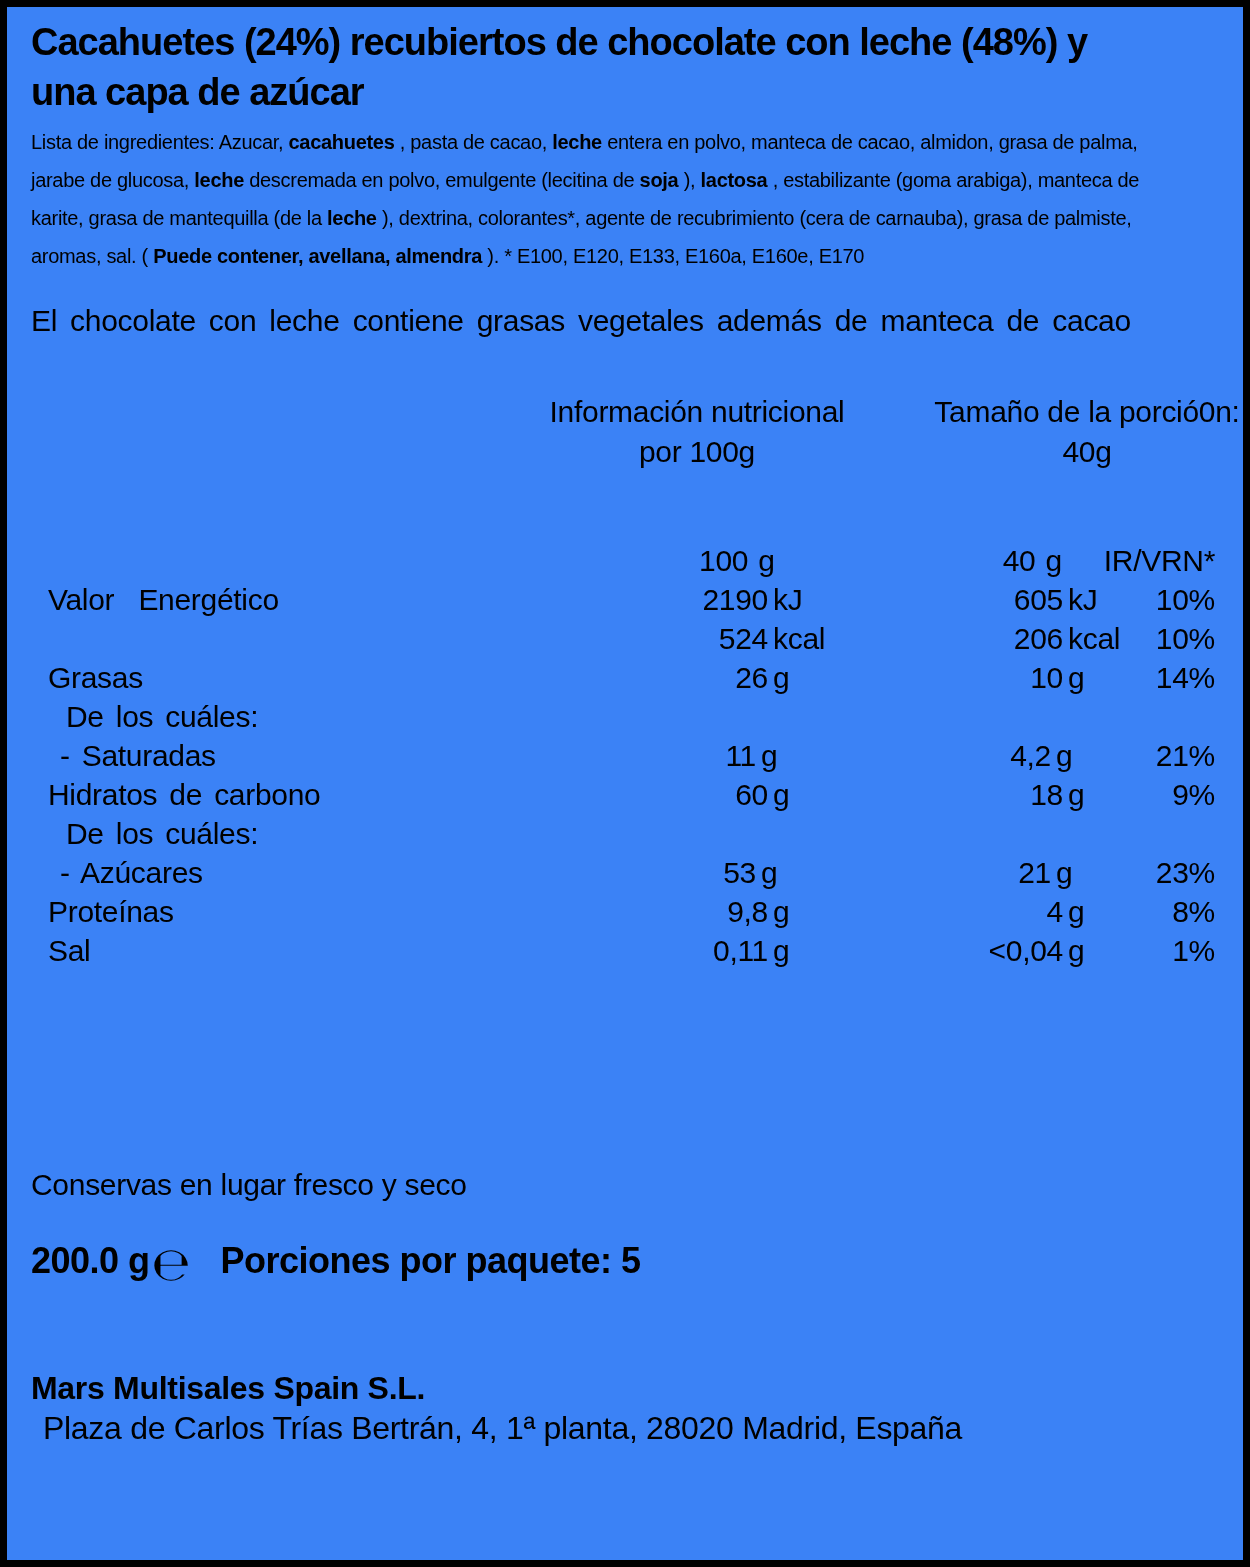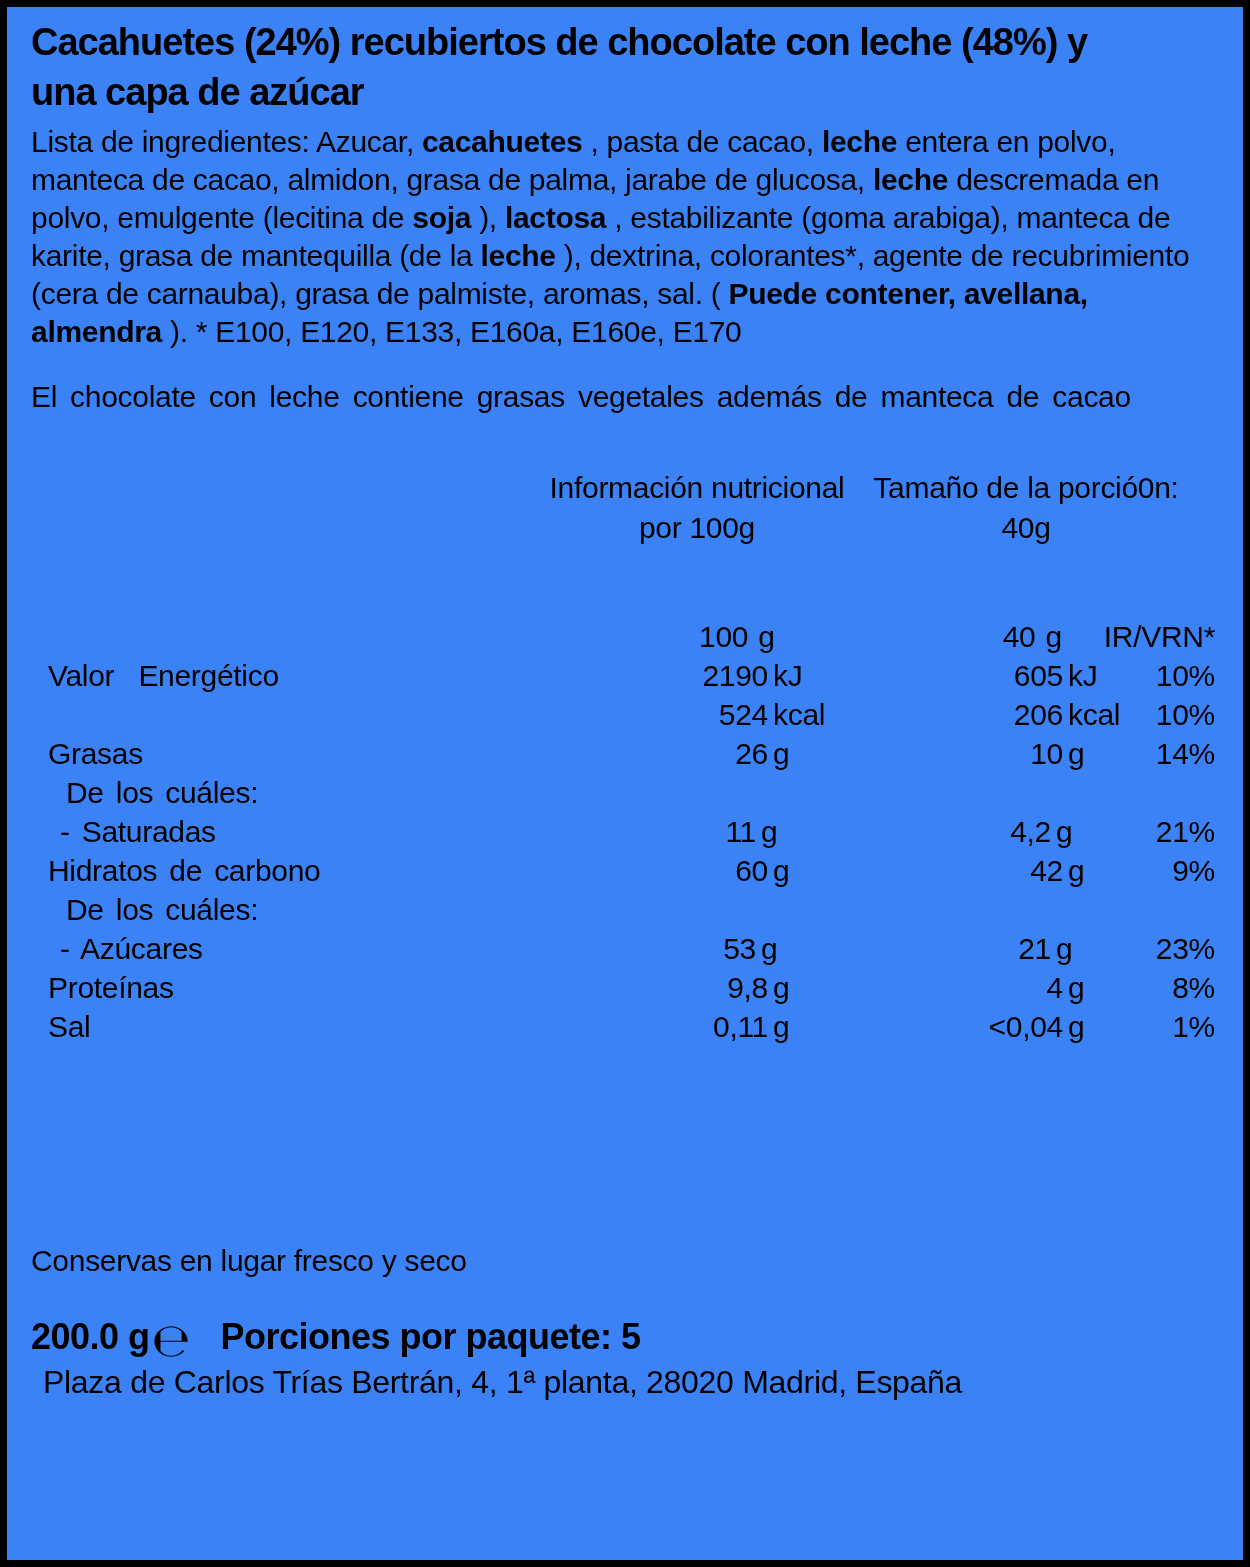--- a/index.html
+++ b/index.html
@@ -15,35 +15,35 @@
     letter-spacing:-0.3px;
   }
   .title {
     margin:10px 0 0 24px;
     font-size:38px; font-weight:bold; line-height:50px;
     letter-spacing:-1px; white-space:nowrap;
   }
   .ingredients {
     margin:6px 24px 0 24px;
     max-width:1160px;
-    font-size:30px; line-height:38px; font-weight:normal;
+    font-size:20px; line-height:38px; font-weight:normal;
   }
   .b { font-weight:bold; }
   .veg-note {
     margin:27px 24px 0 24px;
     font-size:30px; line-height:38px; word-spacing:5px; white-space:nowrap;
   }
   .nutri-header { position:relative; height:85px; margin-top:52px; }
   .nh-block {
     position:absolute; top:0; transform:translateX(-50%);
     display:flex; flex-direction:column; align-items:center;
     font-size:30px; line-height:40px; white-space:nowrap;
   }
   .nh-left  { left:690px; }
-  .nh-right { left:1019px;text-align:right; }
+  .nh-right { left:1080px;text-align:right; }
   .ntable { margin-top:64px; font-size:30px; }
   .trow { display:flex; line-height:39px; padding-left:41px; padding-right:28px; }
   .lbl { width:440px; white-space:pre-wrap; word-spacing:4px; }
   .lbl.ind-a { padding-left:18px; width:422px; }
   .lbl.ind-b { padding-left:12px; width:428px; }
   .n1 { width:280px; text-align:right; }
   .u1 { width:90px; padding-left:5px; }
   .n2 { width:205px; text-align:right; }
   .u2 { width:70px; padding-left:5px; }
   .pct { flex:1; text-align:right; }
@@ -150,21 +150,21 @@
       <span class="u1">g</span>
       <span class="n2">4,2</span>
       <span class="u2">g</span>
       <span class="pct">21%</span>
     </div>
 
     <div class="trow">
       <span class="lbl">Hidratos de carbono</span>
       <span class="n1">60</span>
       <span class="u1">g</span>
-      <span class="n2">42</span>
+      <span class="n2">18</span>
       <span class="u2">g</span>
       <span class="pct">9%</span>
     </div>
 
     <div class="trow">
       <span class="lbl ind-a">De los cuáles:</span>
       <span class="n1"></span>
       <span class="u1"></span>
       <span class="n2"></span>
       <span class="u2"></span>
@@ -201,15 +201,16 @@
   </div>
 
   <p class="storage">Conservas en lugar fresco y seco</p>
 
   <div class="weight-line">
     <span>200.0 g</span>
     <span class="esign">℮</span>
     <span class="portions">Porciones por paquete: 5</span>
   </div>
 
+  <div class="mfr">Mars Multisales Spain S.L.</div>
   <div class="addr">Plaza de Carlos Trías Bertrán, 4, 1ª planta, 28020 Madrid, España</div>
 
 </div>
 
 </body></html>

